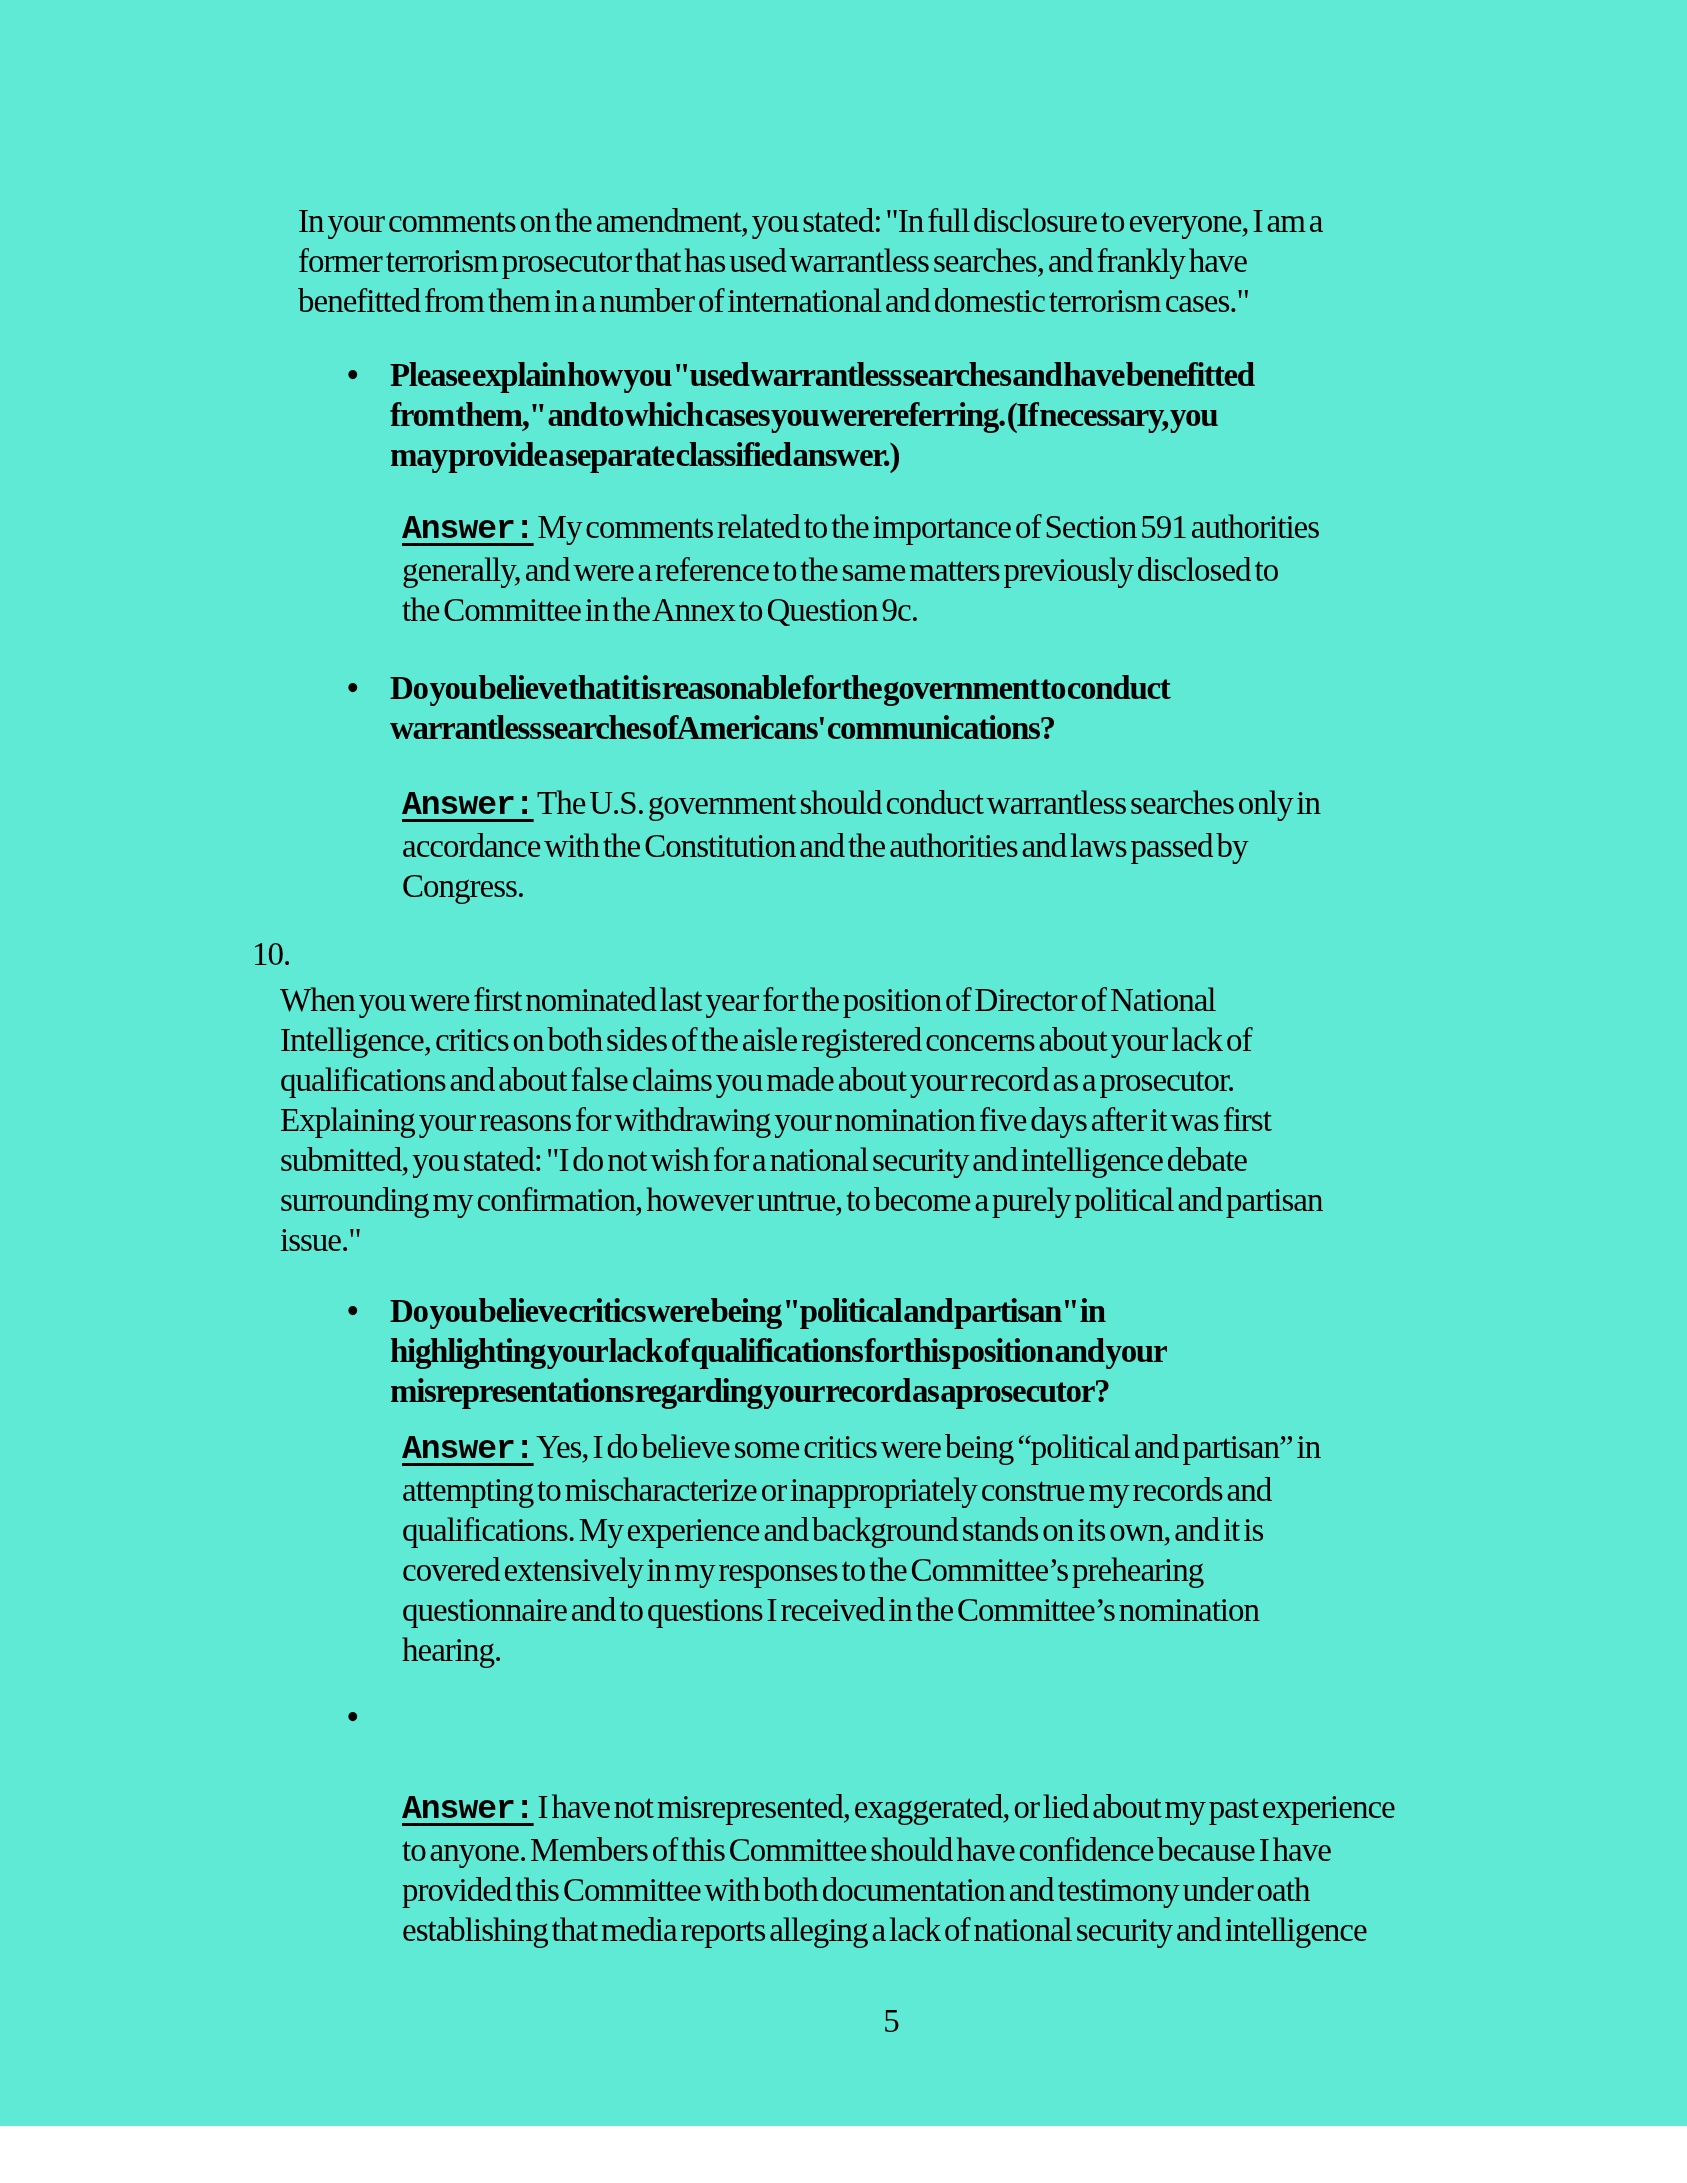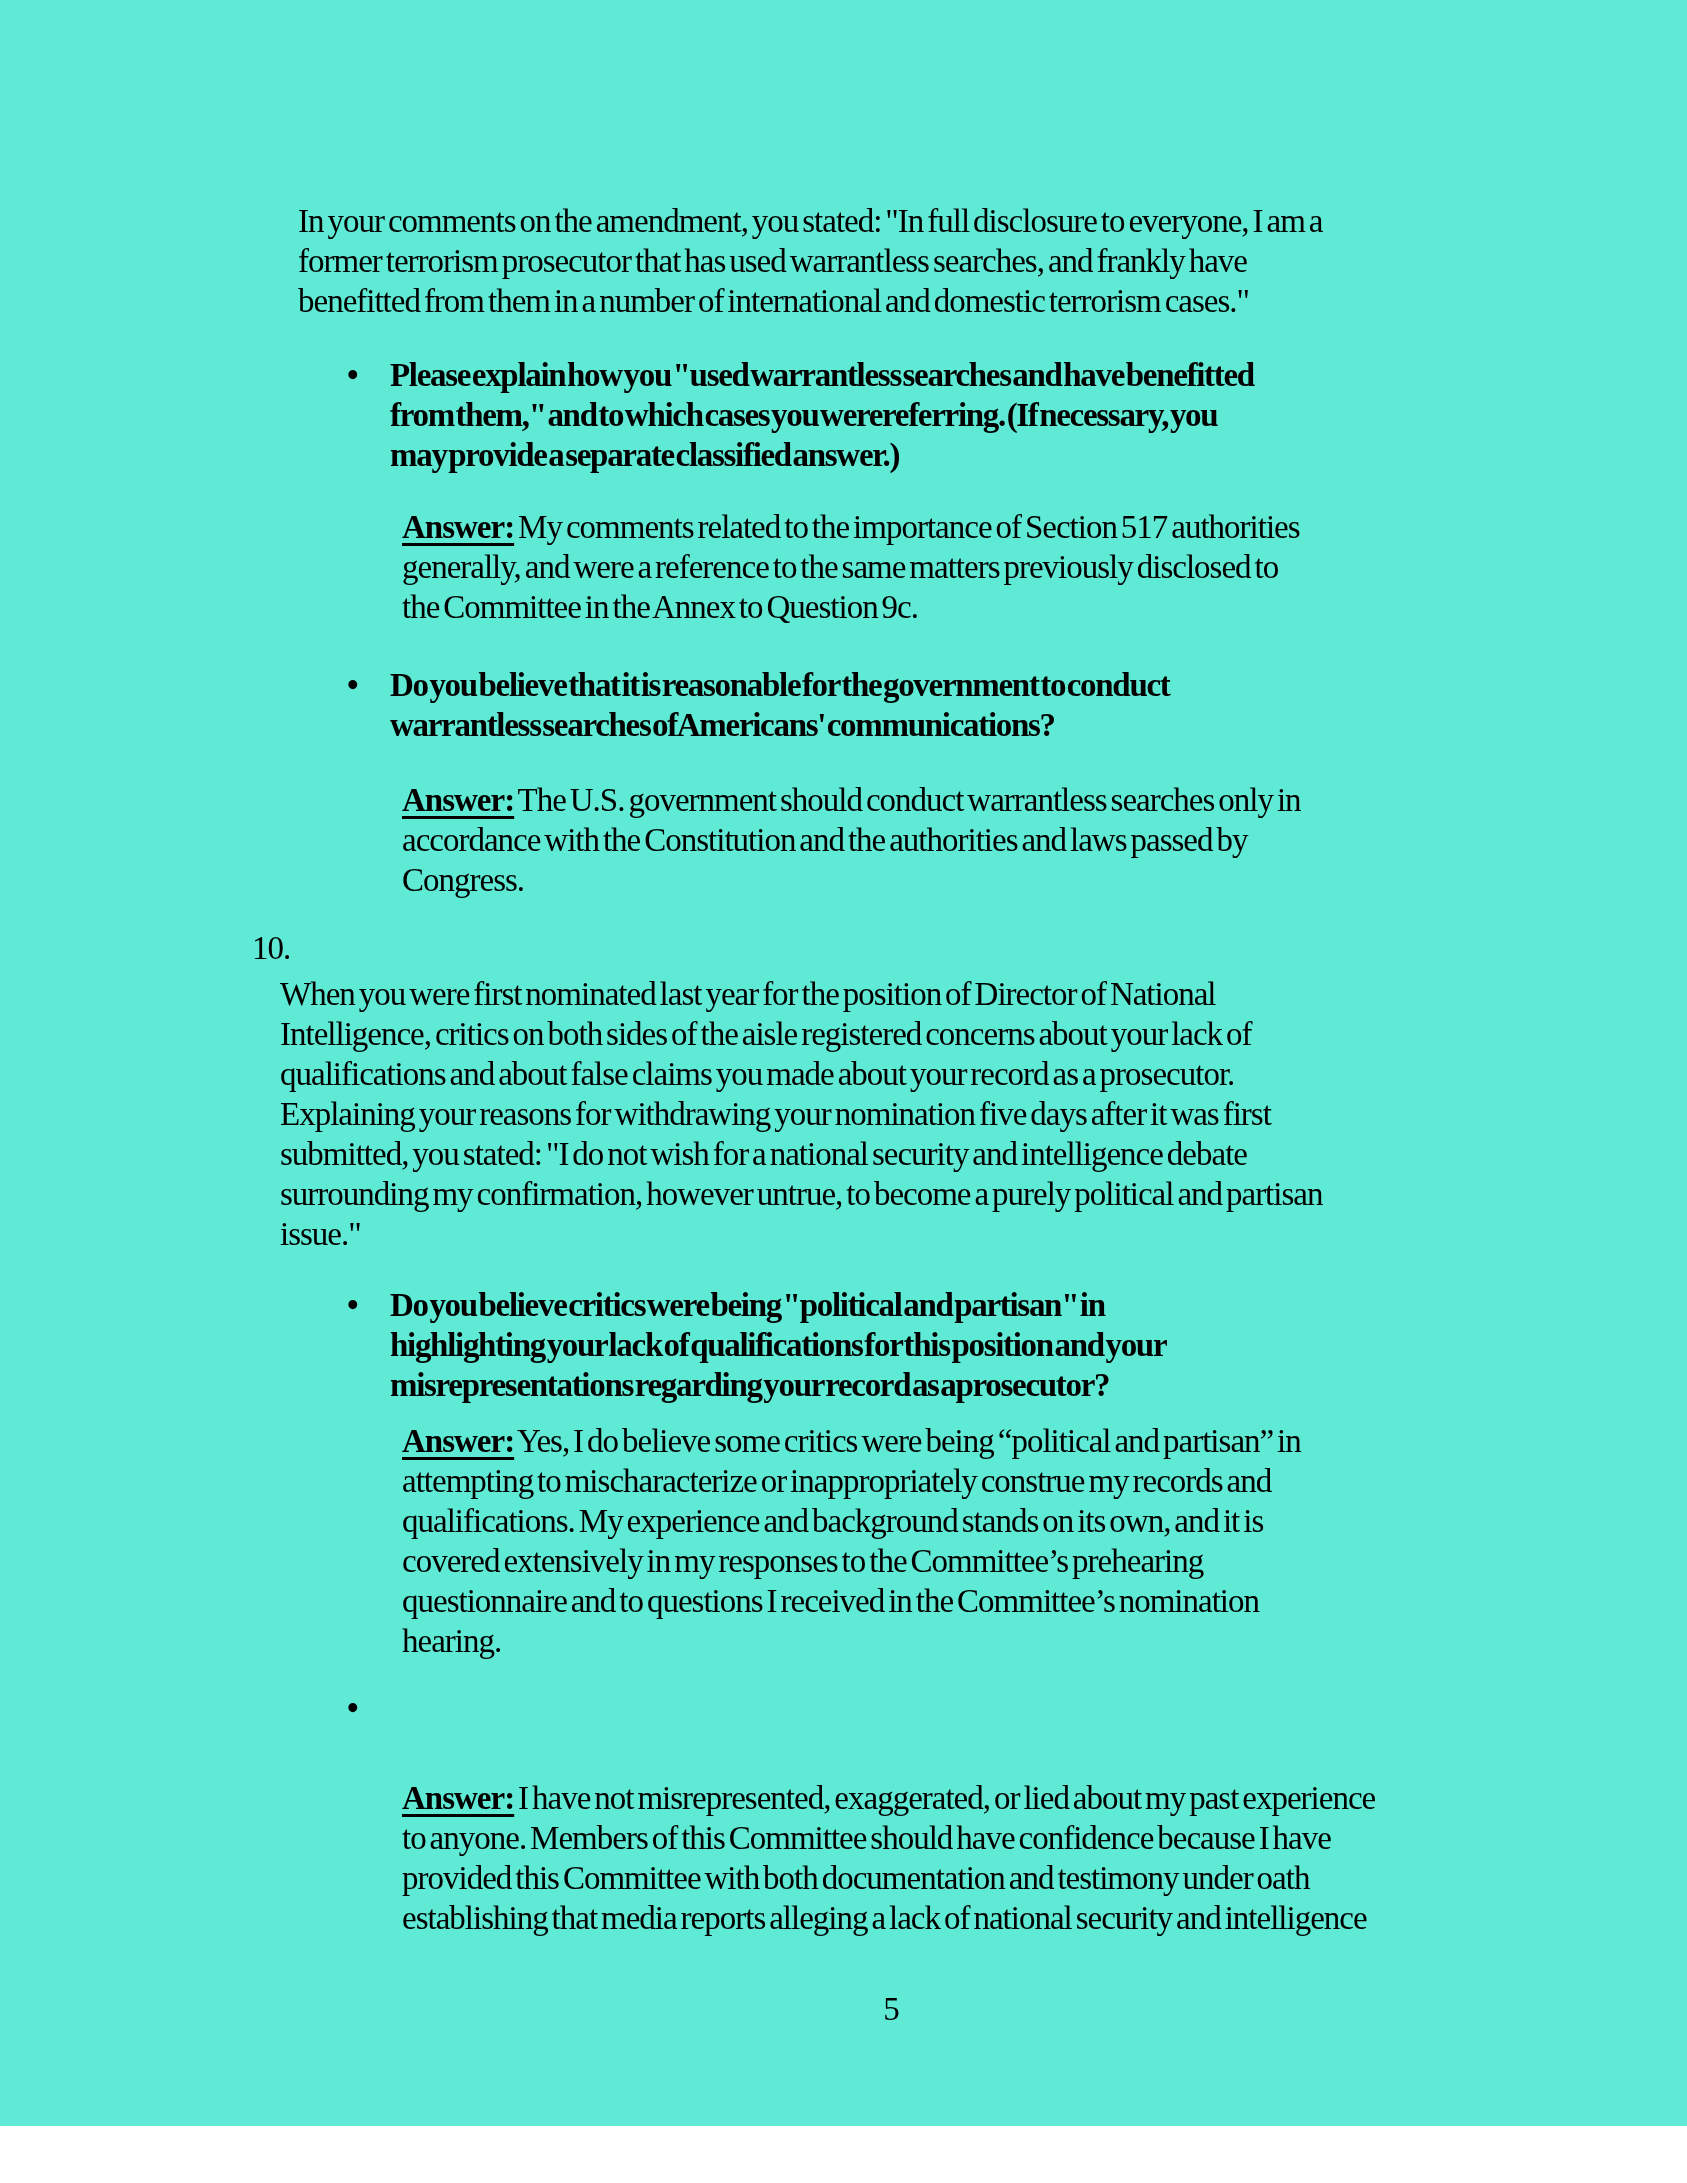--- a/index.html
+++ b/index.html
@@ -61,20 +61,21 @@
     width: 1151px;
     letter-spacing: -1px;
     word-spacing: -3.3px;
     white-space: pre-line;
   }
   .alabel {
     font-weight: bold;
     text-decoration: underline;
     text-decoration-thickness: 3.3px;
     text-underline-offset: 5.3px;
+    font-family: Liberation Mono, monospace;
   }
   .pagenum {
     text-align: center;
     padding-left: 40px;
   }
 </style>
 </head>
 <body>
 
 <div class="page">
@@ -83,21 +84,21 @@
 former terrorism prosecutor that has used warrantless searches, and frankly have
 benefitted from them in a number of international and domestic terrorism cases."</p>
 
   <div class="bullet" style="margin-top:34px">
     <span class="marker">•</span>
     <div class="btext">Please explain how you "used warrantless searches and have benefitted
 from them," and to which cases you werereferring. (If necessary, you
 may provide a separate classified answer.)</div>
   </div>
 
-  <div class="answer" style="margin-top:32px"><span class="alabel">Answer:</span><span> My comments related to the importance of Section 517 authorities
+  <div class="answer" style="margin-top:32px"><span class="alabel">Answer:</span><span> My comments related to the importance of Section 591 authorities
 generally, and were a reference to the same matters previously disclosed to
 the Committee in the Annex to Question 9c.</span></div>
 
   <div class="bullet" style="margin-top:38px">
     <span class="marker">•</span>
     <div class="btext">Do you believe that it is reasonable for the government to conduct
 warrantless searches of Americans' communications?</div>
   </div>
 
   <div class="answer" style="margin-top:35px"><span class="alabel">Answer:</span><span> The U.S. government should conduct warrantless searches only in

